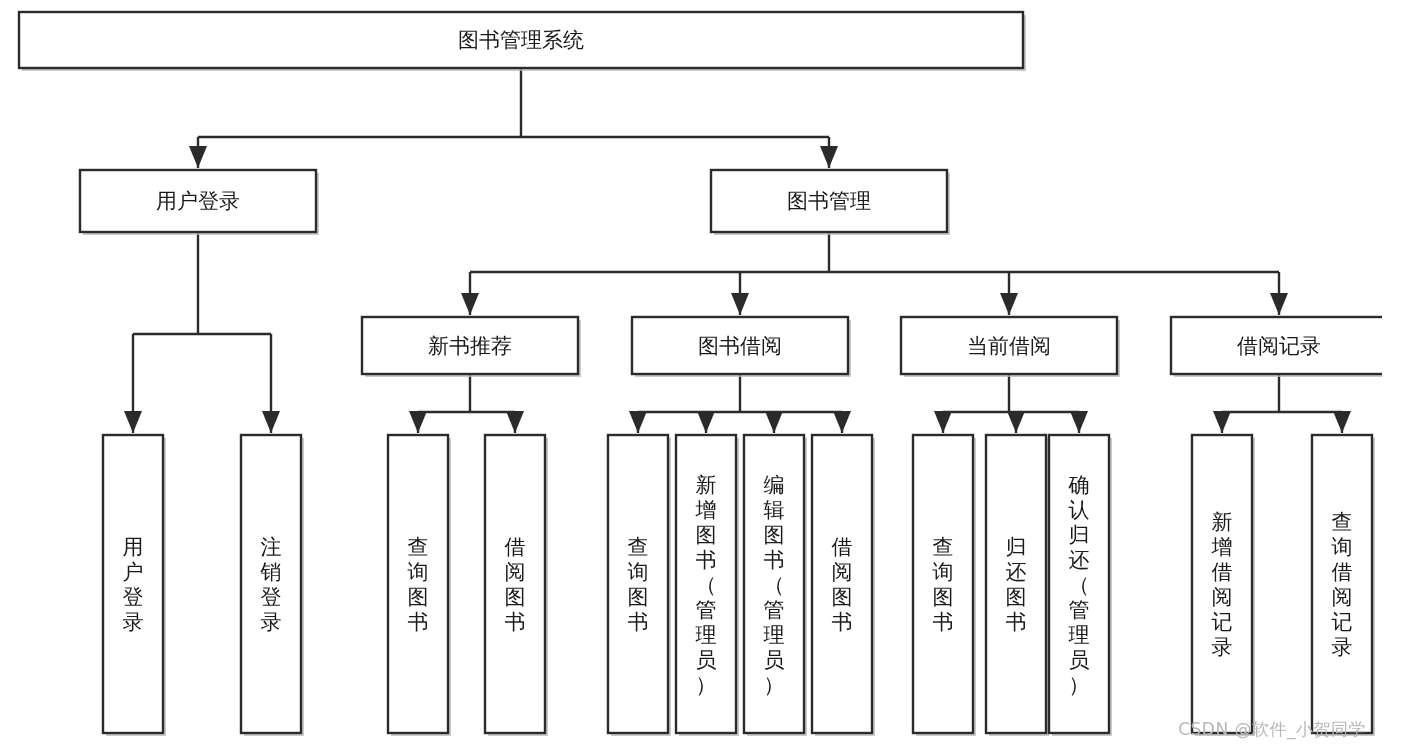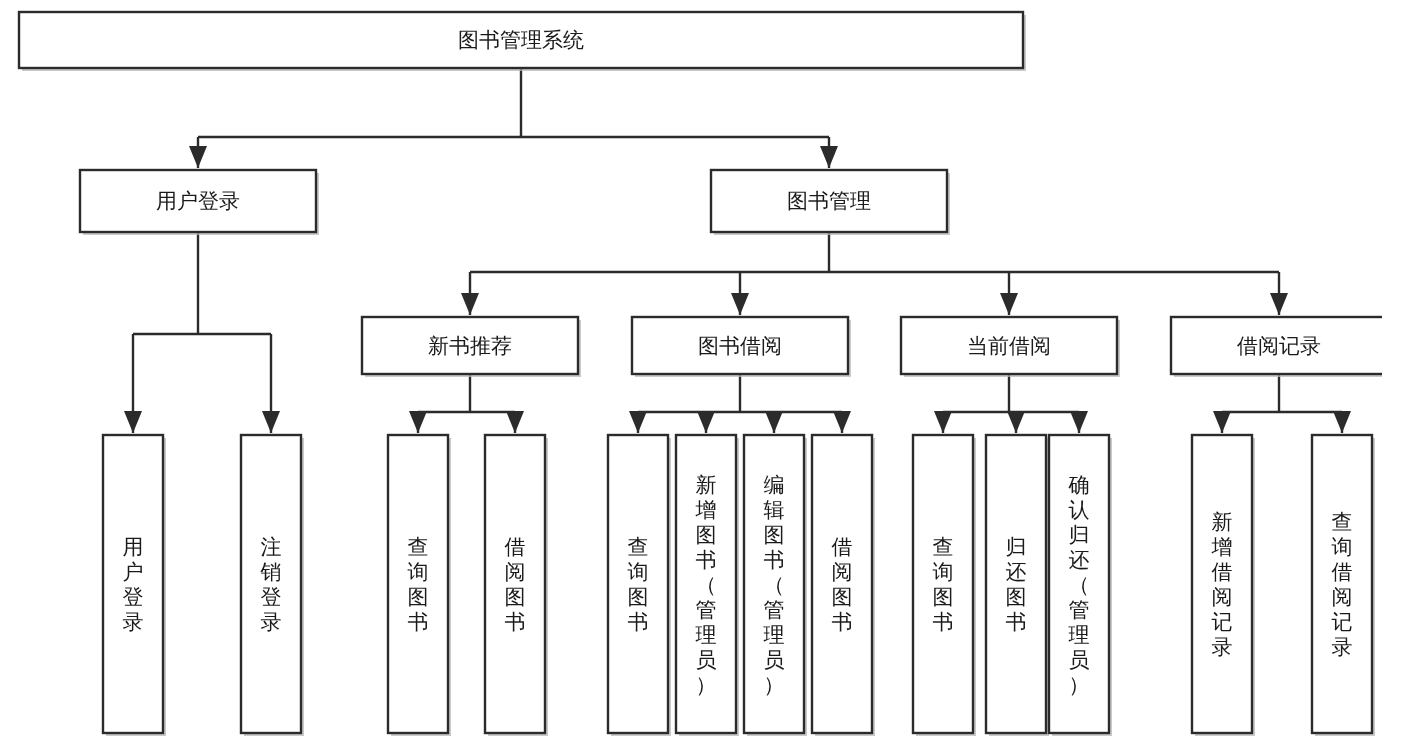--- a/index.html
+++ b/index.html
@@ -227,13 +227,14 @@
           <rect x="1192" y="435" width="60" height="298" class="node-box"></rect>
           <text x="1222" y="529" class="node-label-vertical"><tspan x="1222" dy="0">新</tspan><tspan x="1222" dy="25">增</tspan><tspan x="1222" dy="25">借</tspan><tspan x="1222" dy="25">阅</tspan><tspan x="1222" dy="25">记</tspan><tspan x="1222" dy="25">录</tspan></text>
         </g>
         <g>
           <rect x="1315" y="438" width="60" height="298" class="node-shadow"></rect>
           <rect x="1312" y="435" width="60" height="298" class="node-box"></rect>
           <text x="1342" y="529" class="node-label-vertical"><tspan x="1342" dy="0">查</tspan><tspan x="1342" dy="25">询</tspan><tspan x="1342" dy="25">借</tspan><tspan x="1342" dy="25">阅</tspan><tspan x="1342" dy="25">记</tspan><tspan x="1342" dy="25">录</tspan></text>
         </g>
       </g>
   </svg>
+  <div class="watermark">CSDN @软件_小贺同学</div>
 </div>
 
 </body></html>

